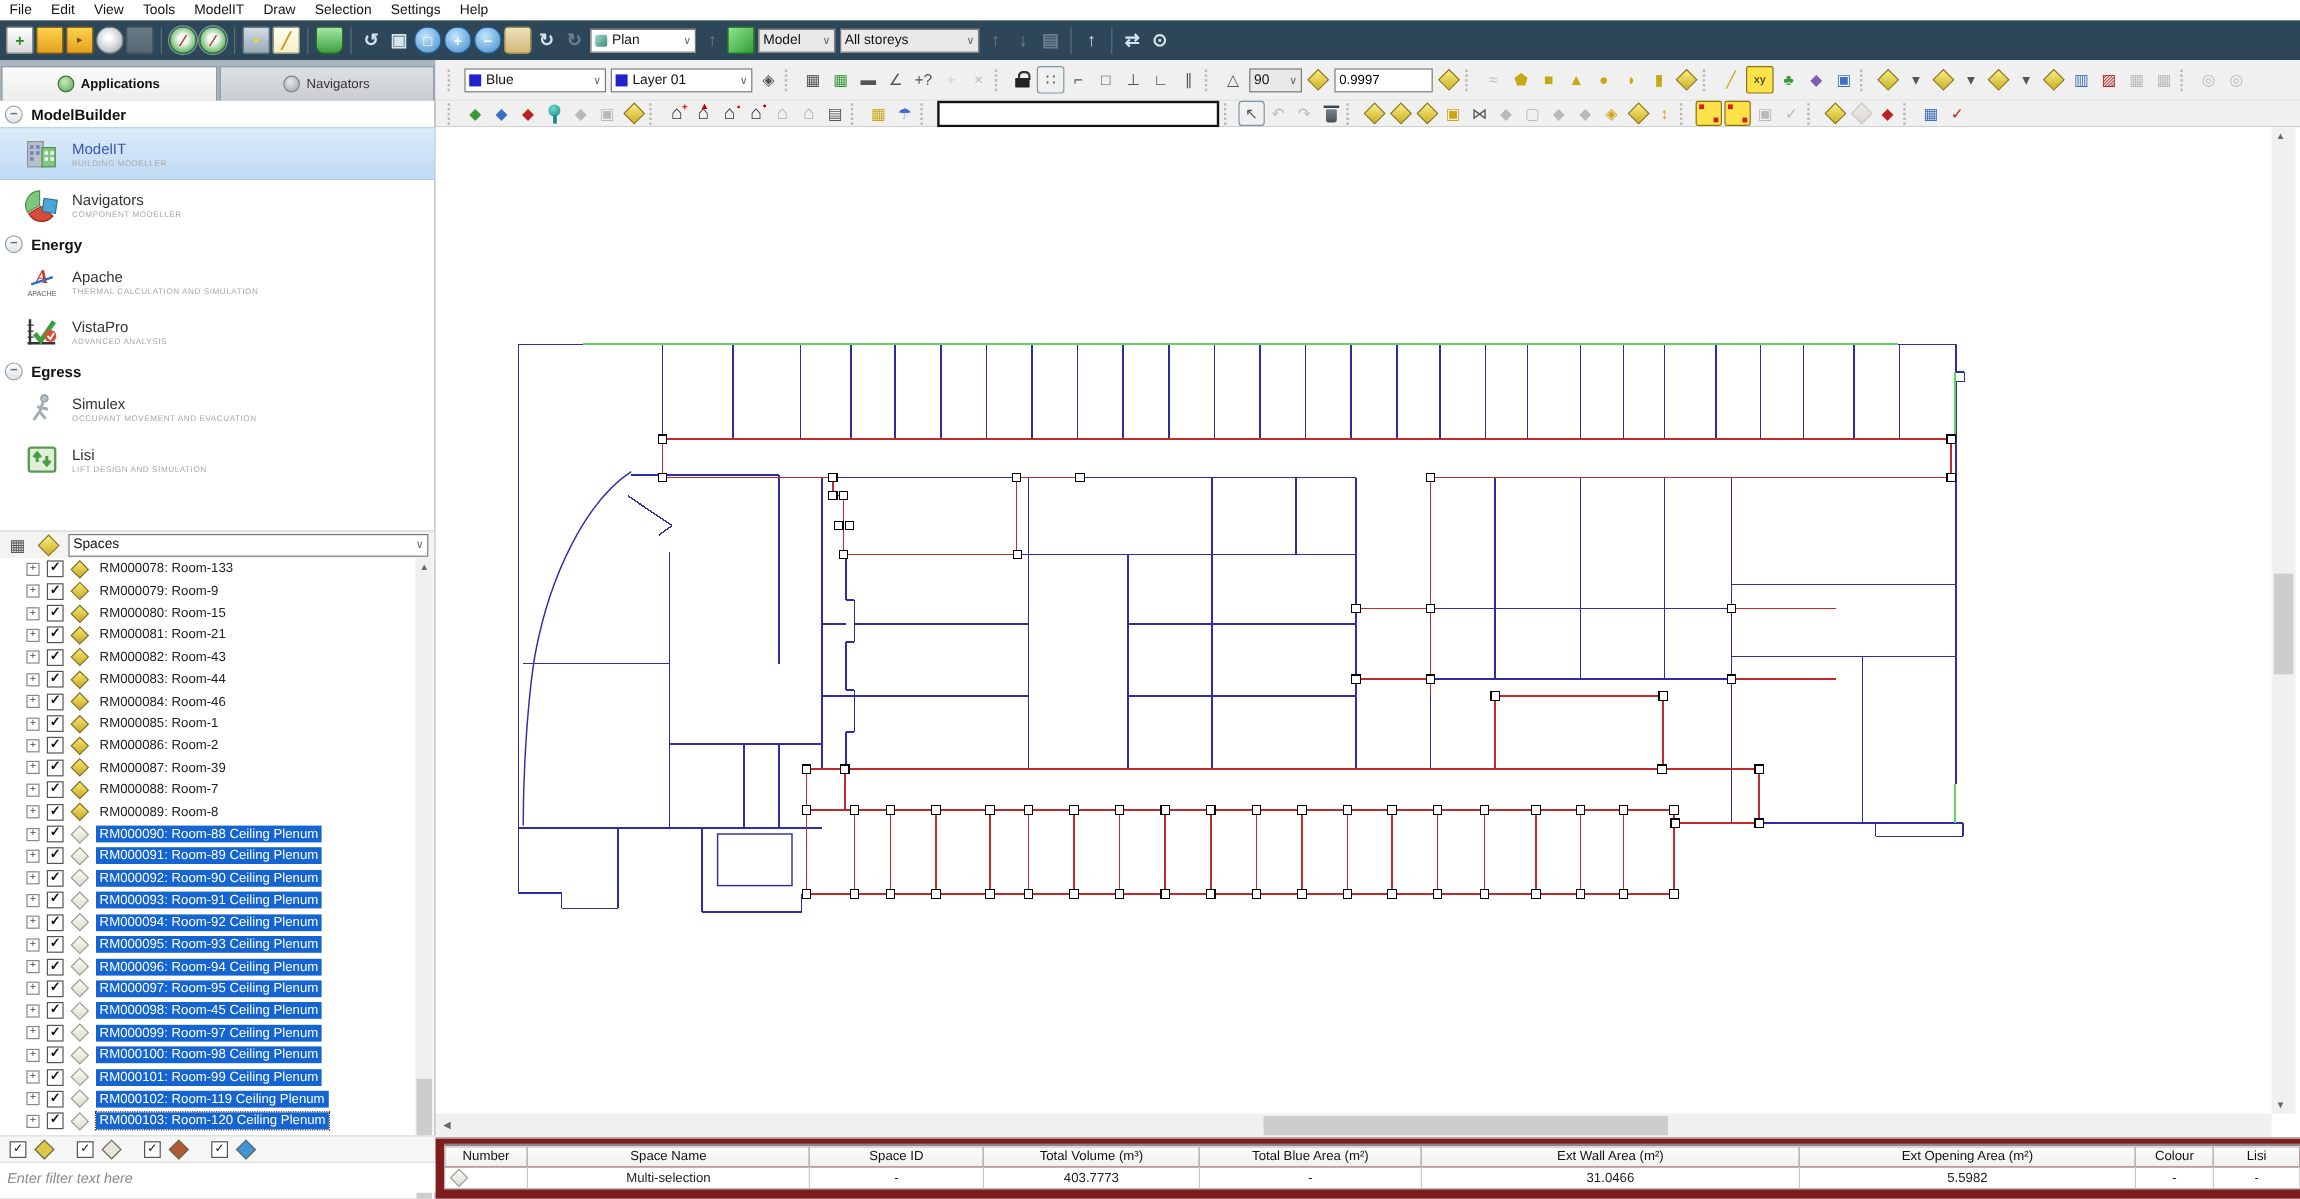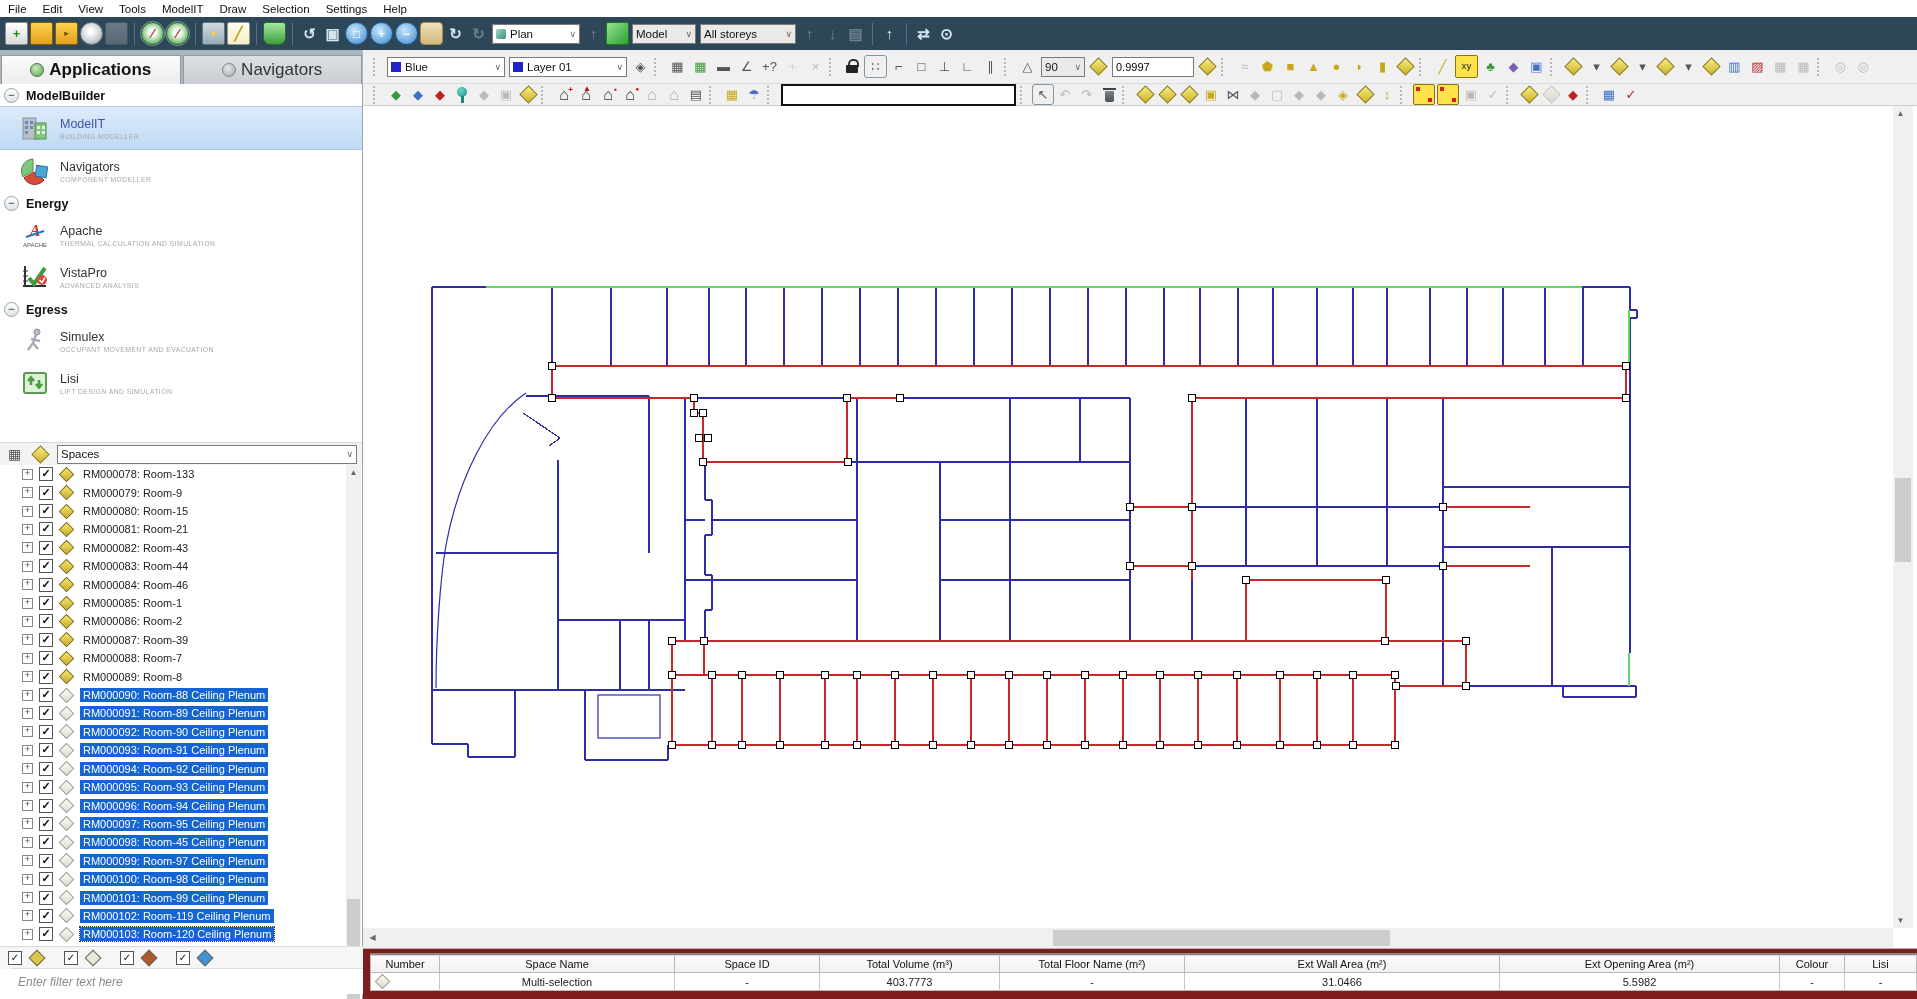--- a/index.html
+++ b/index.html
@@ -62,21 +62,21 @@
          margin:0 2px;padding:0 3px;font-size:11.5px;color:#111;flex:0 0 auto;box-sizing:border-box;}
   .combo.gray{background:#e9e9e9;}
   .combo .sw{width:10px;height:10px;margin-right:4px;flex:0 0 auto;}
   .combo .cv{flex:1;overflow:hidden;white-space:nowrap;}
   .combo .ch{color:#666;font-size:9px;margin-left:4px;}
   .tbinput{height:18px;border:1px solid #7a7a7a;font-size:11px;padding:0 3px;margin:0 2px;font-family:inherit;box-sizing:content-box;}
   .tbinput.black{border:2px solid #111;}
   
   #row2L{position:absolute;left:0;top:50px;width:363px;height:34px;background:#a9b6be;display:flex;align-items:flex-end;}
   .tab{height:28px;display:flex;align-items:center;justify-content:center;gap:5px;flex:1;margin:0 1px;
-       background:linear-gradient(#dde1e4,#c9cdd1);border:1px solid #8f9aa2;border-bottom:none;font-size:17px;color:#333;}
+       background:linear-gradient(#dde1e4,#c9cdd1);border:1px solid #8f9aa2;border-bottom:none;font-size:11px;color:#333;}
   .tab.active{background:linear-gradient(#fbfbfb,#ededed);font-weight:bold;color:#111;}
   .tabic{width:12px;height:12px;border-radius:50%;background:radial-gradient(circle at 40% 35%,#cfe8c0,#57a34f);border:1px solid #3c7a36;}
   .tabic.gray{background:radial-gradient(circle at 40% 35%,#e8e8e8,#9aa4aa);border-color:#7d878d;}
   #row2R{position:absolute;left:363px;top:50px;width:1554px;height:34px;background:#f0f0f0;border-bottom:1px solid #dcdcdc;
          display:flex;align-items:center;padding-left:8px;box-sizing:border-box;}
   #row3{position:absolute;left:363px;top:84px;width:1554px;height:22px;background:#f0f0f0;border-bottom:1px solid #cfcfcf;
         display:flex;align-items:center;padding-left:8px;box-sizing:border-box;}
   #row3 .I{width:20px;height:19px;}
   
   #sidebar{position:absolute;left:0;top:84px;width:363px;height:915px;background:#fff;border-right:1px solid #98a3ab;box-sizing:border-box;}
@@ -101,21 +101,21 @@
   .tlabel{padding:1px 3px;color:#222;}
   .trow.sel .tlabel{background:#1464d2;color:#fff;}
   .trow.foc .tlabel{outline:1px dotted #333;}
   #treescroll{position:absolute;left:346px;top:381px;width:15px;height:479px;background:#f0f0f0;}
   .sbarrow{position:absolute;left:0;width:15px;height:15px;color:#666;font-size:8px;display:flex;align-items:center;justify-content:center;}
   .sbthumb{position:absolute;background:#cdcdcd;}
   #typefilter{position:absolute;left:0;top:862px;width:363px;height:22px;background:#f6f6f6;display:flex;align-items:center;border-top:1px solid #ddd;}
   .tfgroup{display:flex;align-items:center;gap:9px;margin-left:8px;width:48px;}
   .tfchk{width:12px;height:12px;border:1px solid #555;background:#fff;color:#111;font-size:10px;line-height:11px;text-align:center;}
   .tfdia{width:10px;height:10px;transform:rotate(45deg);border:1px solid #665;}
-  #filterrow{position:absolute;left:12px;top:884px;width:396px;height:25px;background:#fff;border-top:1px solid #ddd;display:flex;align-items:center;justify-content:flex-end;}
+  #filterrow{position:absolute;left:0;top:884px;width:396px;height:25px;background:#fff;border-top:1px solid #ddd;display:flex;align-items:center;justify-content:flex-end;}
   #filterrow .ph{flex:1;font-style:italic;color:#8a8a8a;font-size:12px;padding-left:6px;}
   #filterrow .funnel{color:#9ab;font-size:12px;padding:0 4px;}
   #filterrow .chv{color:#555;font-size:9px;padding-right:8px;}
   
   #canvas{position:absolute;left:363px;top:106px;width:1530px;height:822px;background:#fff;}
   #vscroll{position:absolute;left:1893px;top:106px;width:20px;height:822px;background:#f0f0f0;}
   #hscroll{position:absolute;left:363px;top:928px;width:1530px;height:20px;background:#f0f0f0;}
   
   #bottombar{position:absolute;left:363px;top:948px;width:1554px;height:51px;background:#7f1d1d;border-top:1px solid #b5b5b5;}
   #stable{position:absolute;left:7px;top:4px;border-top:2px solid #888;}
@@ -169,21 +169,21 @@
         <span class="sw" style="background: linear-gradient(135deg, rgb(159, 217, 200), rgb(62, 142, 122)); border-radius: 2px;"></span>
         <span class="cv">Plan</span>
         <span class="ch">∨</span>
       </span>
       <span class="I i-nav dim">↑</span>
       <span class="I i-cubeg"></span>
       <span class="combo gray" style="width: 64px;">
         <span class="cv">Model</span>
         <span class="ch">∨</span>
       </span>
-      <span class="combo gray" style="width: 96px;">
+      <span class="combo gray" style="width: 116px;">
         <span class="cv">All storeys</span>
         <span class="ch">∨</span>
       </span>
       <span class="I i-nav dim">↑</span>
       <span class="I i-nav dim">↓</span>
       <span class="I i-nav dim">▤</span>
       <span class="sepv"></span>
       <span class="I i-nav">↑</span>
       <span class="sepv"></span>
       <span class="I i-nav">⇄</span>
@@ -847,21 +847,21 @@
     <span class="sbthumb" style="top:2px;height:16px;left:690px;width:337px;"></span>
   </div>
 
   <div id="bottombar">
     <div id="stable">
       <div class="hrow">
           <div class="hcell" style="width: 70px; border-left: 1px solid rgb(185, 185, 185);">Number</div>
           <div class="hcell" style="width: 235px;">Space Name</div>
           <div class="hcell" style="width: 145px;">Space ID</div>
           <div class="hcell" style="width: 180px;">Total Volume (m³)</div>
-          <div class="hcell" style="width: 185px;">Total Floor Name (m²)</div>
+          <div class="hcell" style="width: 185px;">Total Blue Area (m²)</div>
           <div class="hcell" style="width: 315px;">Ext Wall Area (m²)</div>
           <div class="hcell" style="width: 280px;">Ext Opening Area (m²)</div>
           <div class="hcell" style="width: 65px;">Colour</div>
           <div class="hcell" style="width: 72px;">Lisi</div>
         </div>
       <div class="drow">
           <div class="dcell" style="width: 70px; justify-content: flex-start; padding-left: 6px; box-sizing: border-box; border-left: 1px solid rgb(185, 185, 185);">
             <span class="tdia pale"></span>
           </div>
           <div class="dcell" style="width: 235px;">Multi-selection</div>

